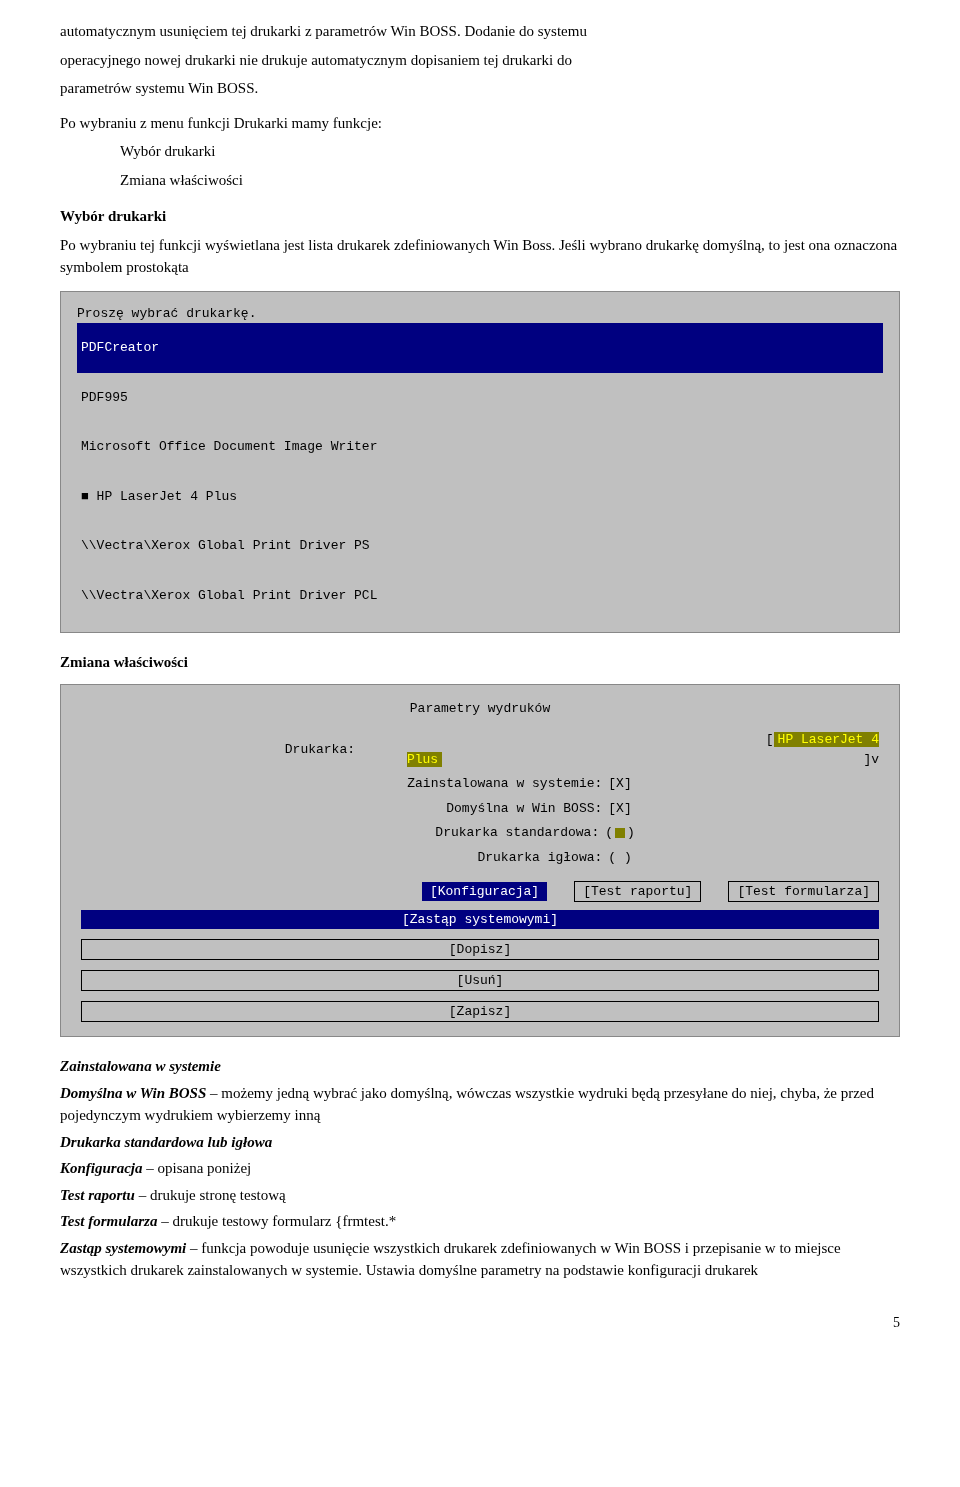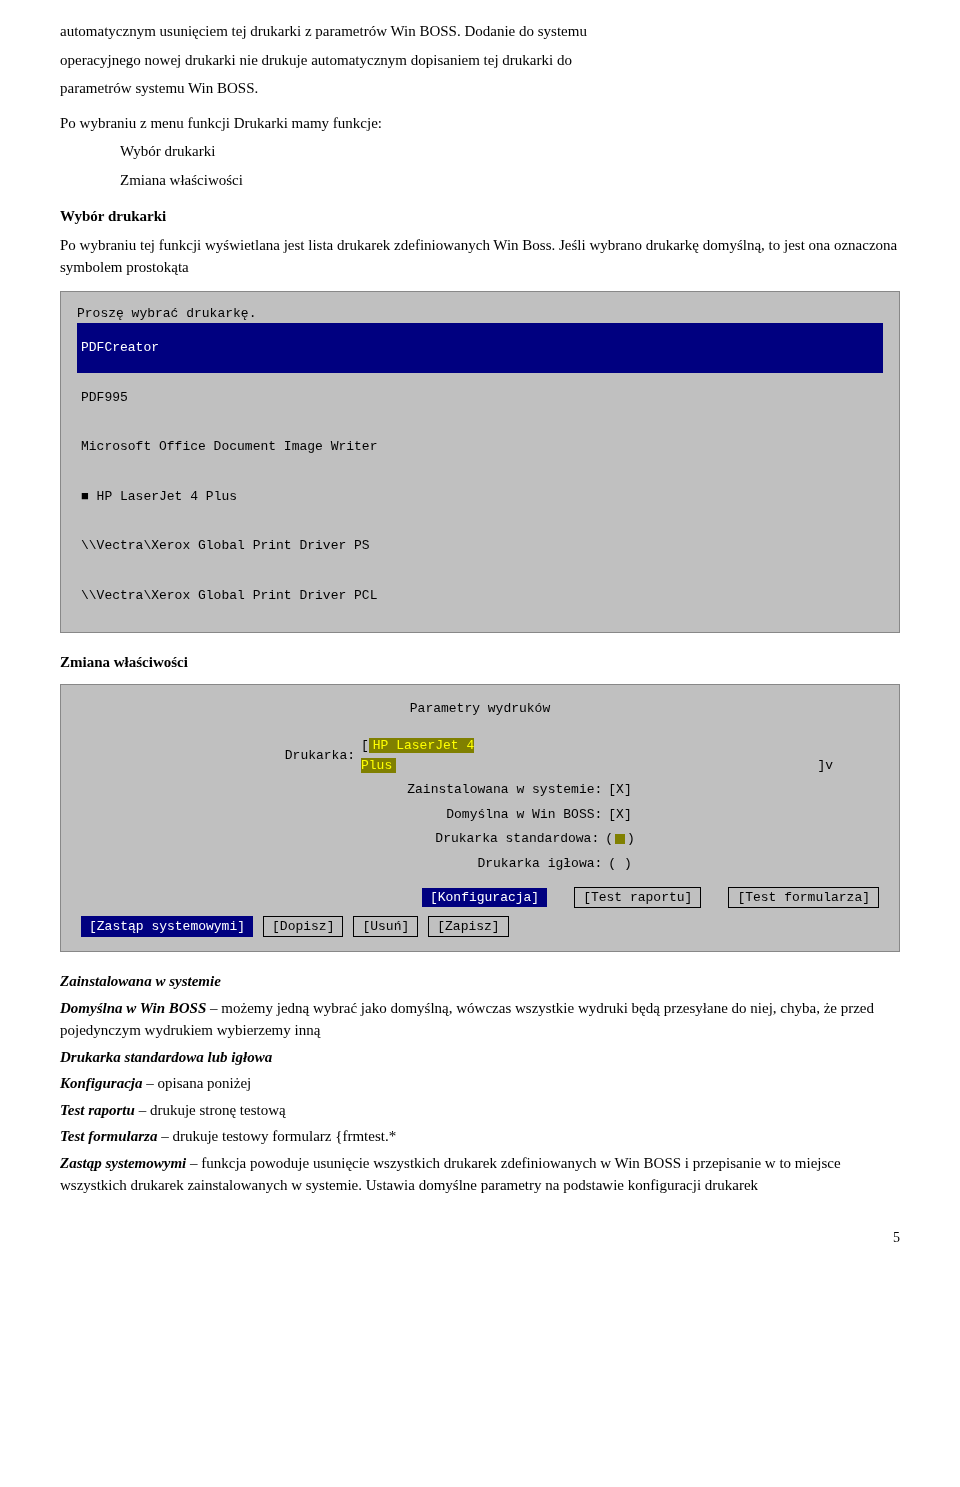--- a/index.html
+++ b/index.html
@@ -55,37 +55,38 @@
     .params-box {
       background: #c0c0c0;
       border: 1px solid #888;
       padding: 14px 20px 14px 20px;
       margin: 10px 0 18px 0;
       font-family: 'Courier New', Courier, monospace;
       font-size: 13px;
     }
     .params-box .params-title {
       text-align: center;
-      margin-bottom: 18px;
+      margin-bottom: 12px;
       color: #000;
     }
     .params-row {
       display: flex;
       justify-content: center;
       align-items: center;
       margin-bottom: 5px;
     }
     .params-label {
       text-align: right;
       min-width: 280px;
       padding-right: 6px;
       color: #000;
     }
     .params-value {
       color: #000;
+      text-align: right;
     }
     .params-value .highlight-yellow {
       background: #808000;
       color: #ffff00;
       padding: 0 4px;
     }
     .params-value .small-square {
       display: inline-block;
       width: 10px;
       height: 10px;
@@ -116,20 +117,21 @@
     .params-btn.normal {
       background: #c0c0c0;
       color: #000;
       border: 1px solid #000;
     }
     .params-buttons-row2 {
       display: flex;
       gap: 10px;
       margin-top: 8px;
       justify-content: flex-start;
+      flex-direction: column;
     }
 
     .section-heading {
       font-weight: bold;
       font-size: 15px;
       margin-top: 14px;
       margin-bottom: 6px;
     }
 
     .page-num {

